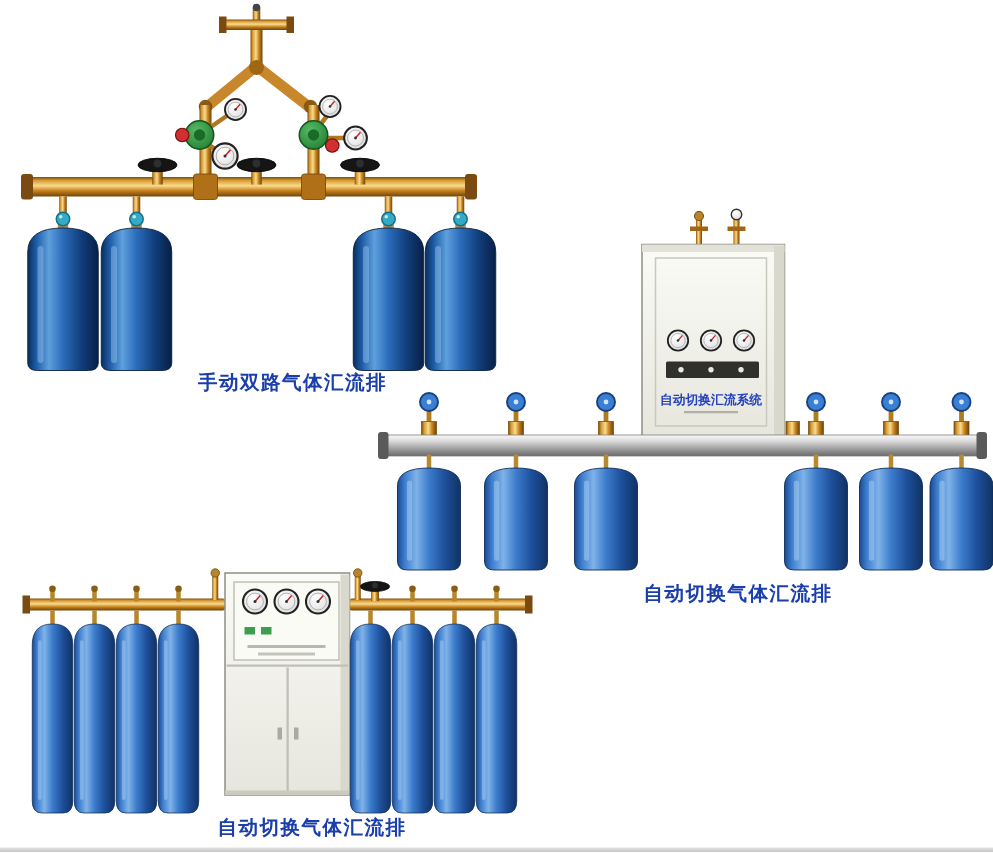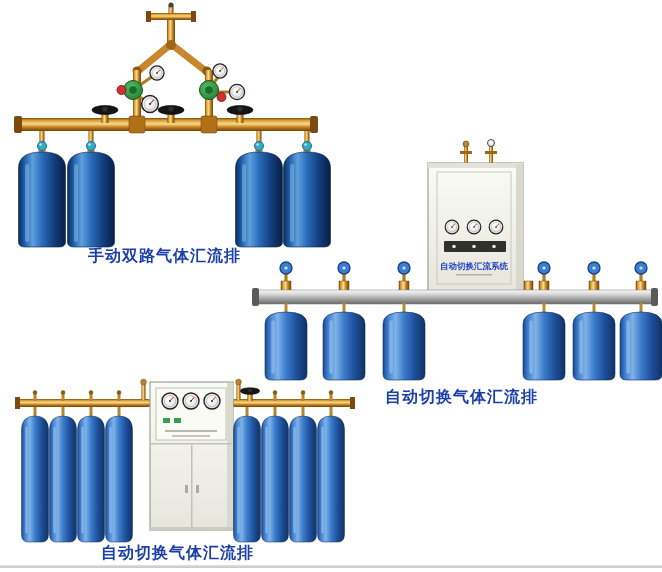--- a/index.html
+++ b/index.html
@@ -7,22 +7,22 @@
     position:relative;
     width:662px;height:572px;
     background:#ffffff;
     overflow:hidden;
     font-family:"Liberation Sans", sans-serif;
   }
   #illustrations{position:absolute;left:0;top:0;}
   .caption{
     position:absolute;
     width:170px;
-    text-align:left;
-    font-size:16px;
+    text-align:right;
+    font-size:13px;
     font-weight:bold;
     letter-spacing:1px;
     color:#1b3faa;
     white-space:nowrap;
   }
   #caption-manual{left:88px;top:246px;}
   #caption-auto-right{left:385px;top:387px;}
   #caption-auto-bottom{left:101px;top:543px;}
   #bottom-rule{
     position:absolute;left:0;top:565px;width:662px;height:3px;

